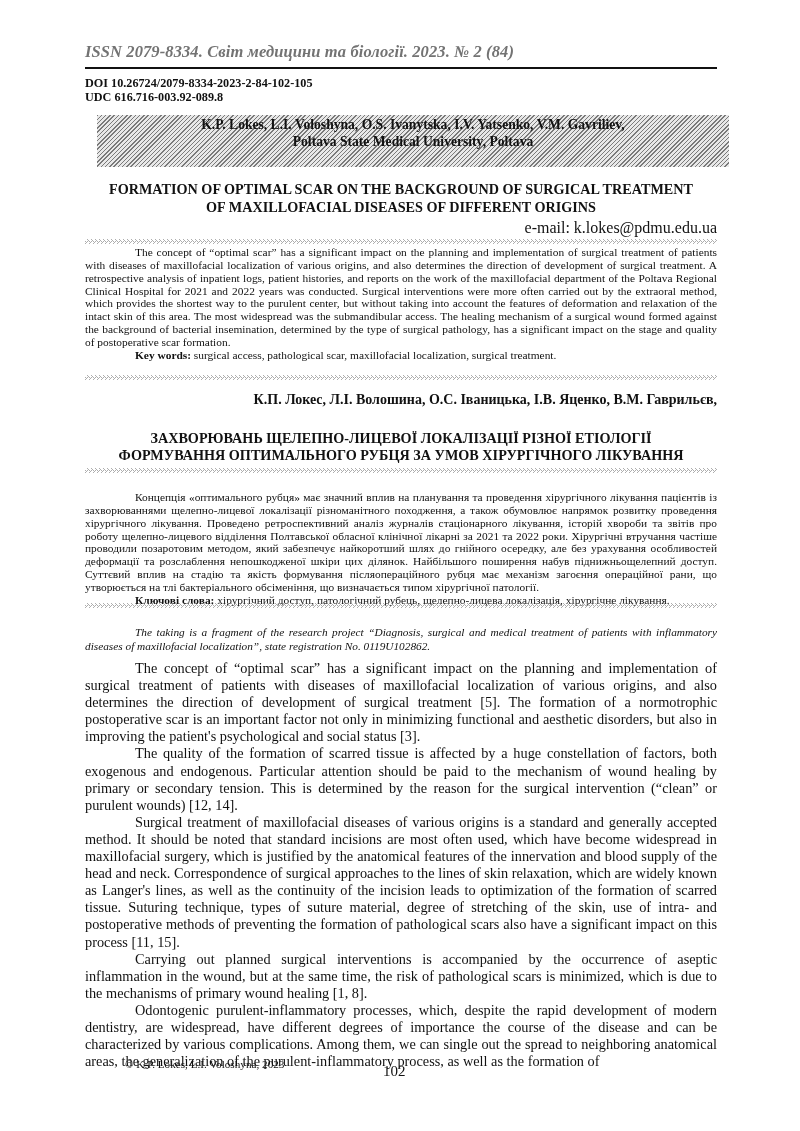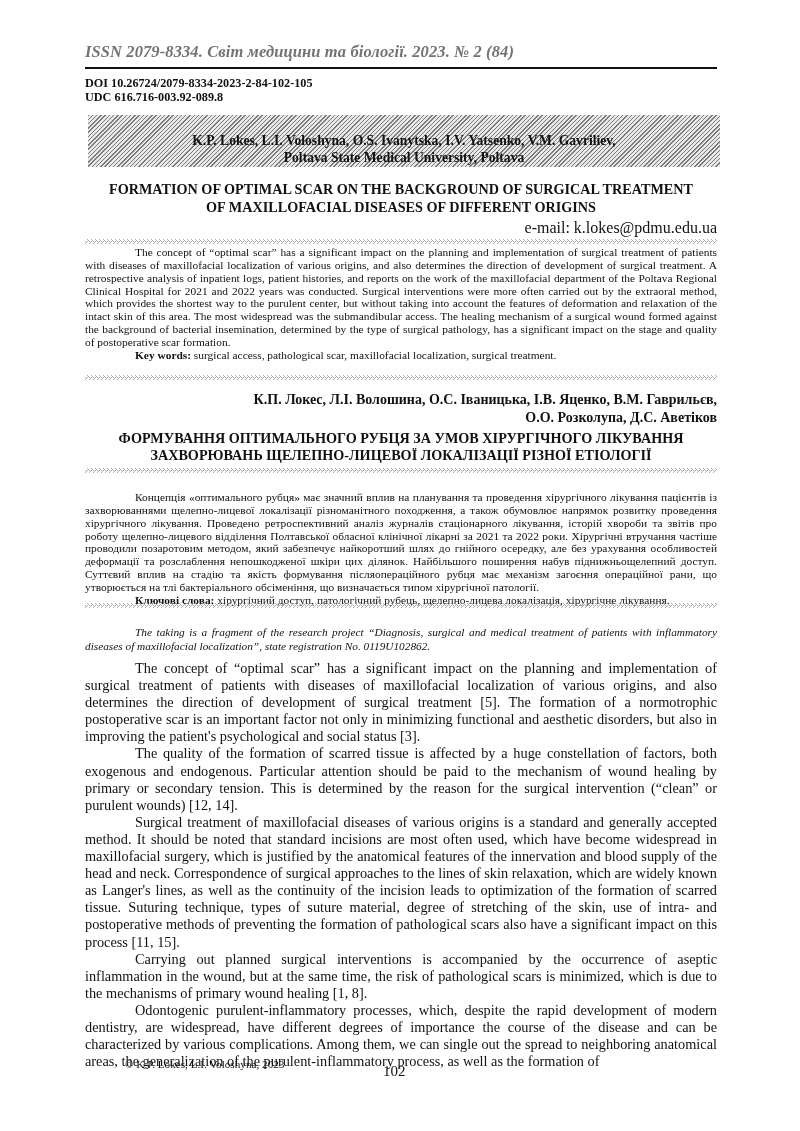--- a/index.html
+++ b/index.html
@@ -13,25 +13,25 @@
     position: absolute; top: 42px; left: 0; width: 632px;
     font-style: italic; font-weight: bold; font-size: 16.5px; letter-spacing: 0.1px;
     color: #737373;
   }
   .header-rule {
     position: absolute; top: 67px; left: 0; width: 632px; height: 2px; background: #111;
   }
   .ids { position: absolute; top: 76px; left: 0; font-weight: bold; font-size: 12.2px; line-height: 14px; }
 
   .author-band {
-    position: absolute; top: 115px; left: 3px; width: 632px; height: 52px;
+    position: absolute; top: 115px; left: 12px; width: 632px; height: 52px;
     background-color: #cfcfcf;
     background-image: repeating-linear-gradient(135deg, #7a7a7a 0px, #7a7a7a 1px, #e8e8e8 1px, #e8e8e8 3px);
     text-align: center; font-weight: bold; font-size: 13.6px; line-height: 17px;
-    padding-top: 17px; box-sizing: border-box;
+    padding-top: 1px; box-sizing: border-box;
   }
   .author-band div { position: relative; }
 
   .title-en {
     position: absolute; top: 180px; left: 0; width: 632px; text-align: center;
     font-weight: bold; font-size: 14.2px; line-height: 18px;
   }
   .email { position: absolute; top: 219px; right: 0; font-size: 16px; }
 
   .wave {
@@ -104,26 +104,25 @@
 
   <div class="abstract" style="top:246px;">
     <p>The concept of “optimal scar” has a significant impact on the planning and implementation of surgical treatment of patients with diseases of maxillofacial localization of various origins, and also determines the direction of development of surgical treatment. A retrospective analysis of inpatient logs, patient histories, and reports on the work of the maxillofacial department of the Poltava Regional Clinical Hospital for 2021 and 2022 years was conducted. Surgical interventions were more often carried out by the extraoral method, which provides the shortest way to the purulent center, but without taking into account the features of deformation and relaxation of the intact skin of this area. The most widespread was the submandibular access. The healing mechanism of a surgical wound formed against the background of bacterial insemination, determined by the type of surgical pathology, has a significant impact on the stage and quality of postoperative scar formation.</p>
     <p class="kw"><b>Key words:</b><span> surgical access, pathological scar, maxillofacial localization, surgical treatment.</span></p>
   </div>
 
   <div class="wave" style="top:375px;"></div>
 
   <div class="authors-uk">
     <div>К.П. Локес, Л.І. Волошина, О.С. Іваницька, І.В. Яценко, В.М. Гаврильєв,</div>
-    <div>О.О. Розколупа, Д.С. Аветіков</div>
   </div>
 
   <div class="title-uk">
+    <div>ЗАХВОРЮВАНЬ ЩЕЛЕПНО-ЛИЦЕВОЇ ЛОКАЛІЗАЦІЇ РІЗНОЇ ЕТІОЛОГІЇ</div>
     <div>ФОРМУВАННЯ ОПТИМАЛЬНОГО РУБЦЯ ЗА УМОВ ХІРУРГІЧНОГО ЛІКУВАННЯ</div>
-    <div>ЗАХВОРЮВАНЬ ЩЕЛЕПНО-ЛИЦЕВОЇ ЛОКАЛІЗАЦІЇ РІЗНОЇ ЕТІОЛОГІЇ</div>
   </div>
 
   <div class="wave" style="top:468px;"></div>
 
   <div class="abstract" style="top:459px;margin-top:32px;">
     <p>Концепція «оптимального рубця» має значний вплив на планування та проведення хірургічного лікування пацієнтів із захворюваннями щелепно-лицевої локалізації різноманітного походження, а також обумовлює напрямок розвитку проведення хірургічного лікування. Проведено ретроспективний аналіз журналів стаціонарного лікування, історій хвороби та звітів про роботу щелепно-лицевого відділення Полтавської обласної клінічної лікарні за 2021 та 2022 роки. Хірургічні втручання частіше проводили позаротовим методом, який забезпечує найкоротший шлях до гнійного осередку, але без урахування особливостей деформації та розслаблення непошкодженої шкіри цих ділянок. Найбільшого поширення набув піднижньощелепний доступ. Суттєвий вплив на стадію та якість формування післяопераційного рубця має механізм загоєння операційної рани, що утворюється на тлі бактеріального обсіменіння, що визначається типом хірургічної патології.</p>
     <p class="kw"><b>Ключові слова:</b><span> хірургічний доступ, патологічний рубець, щелепно-лицева локалізація, хірургічне лікування.</span></p>
   </div>
 
   <div class="wave" style="top:603px;"></div>

